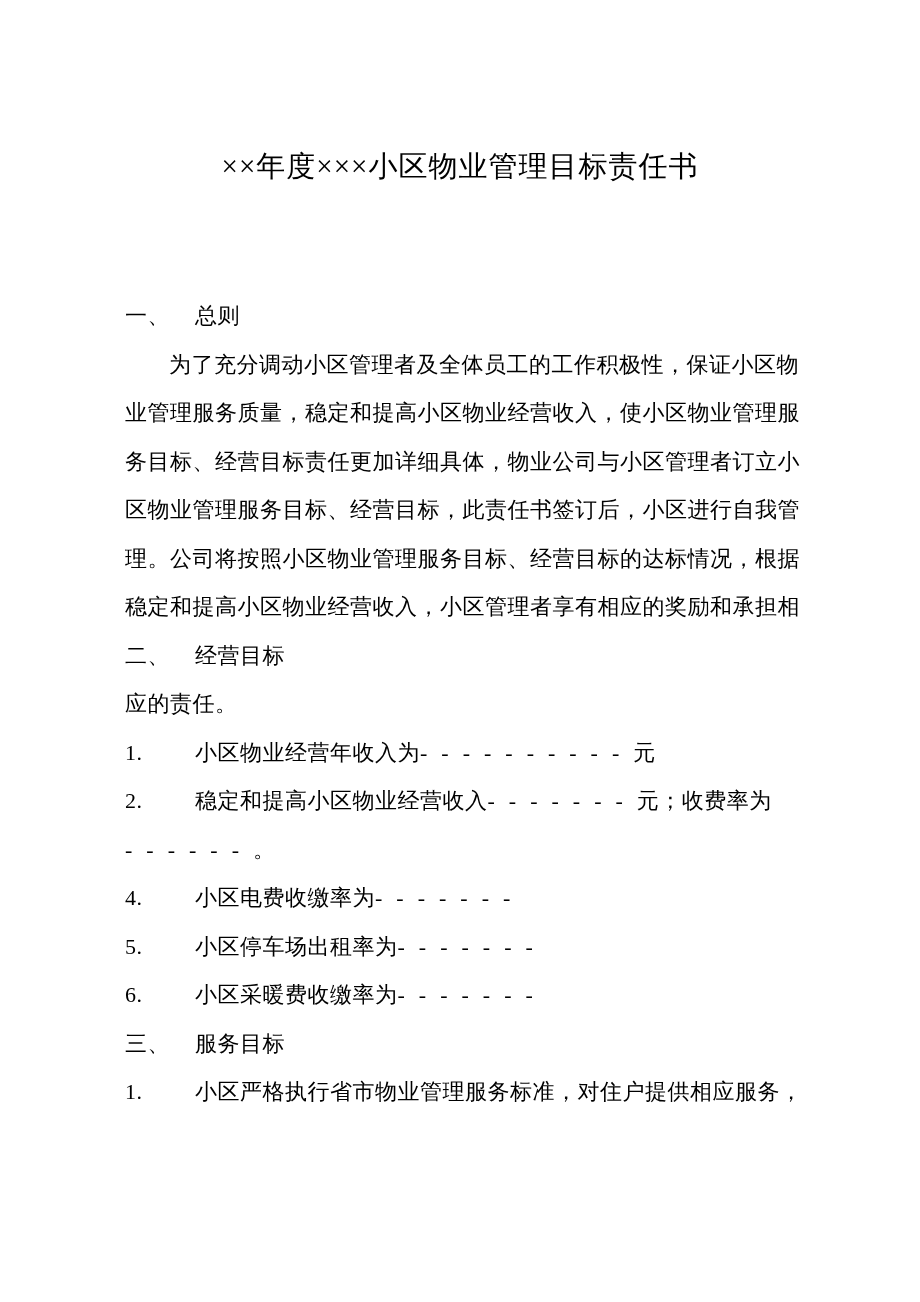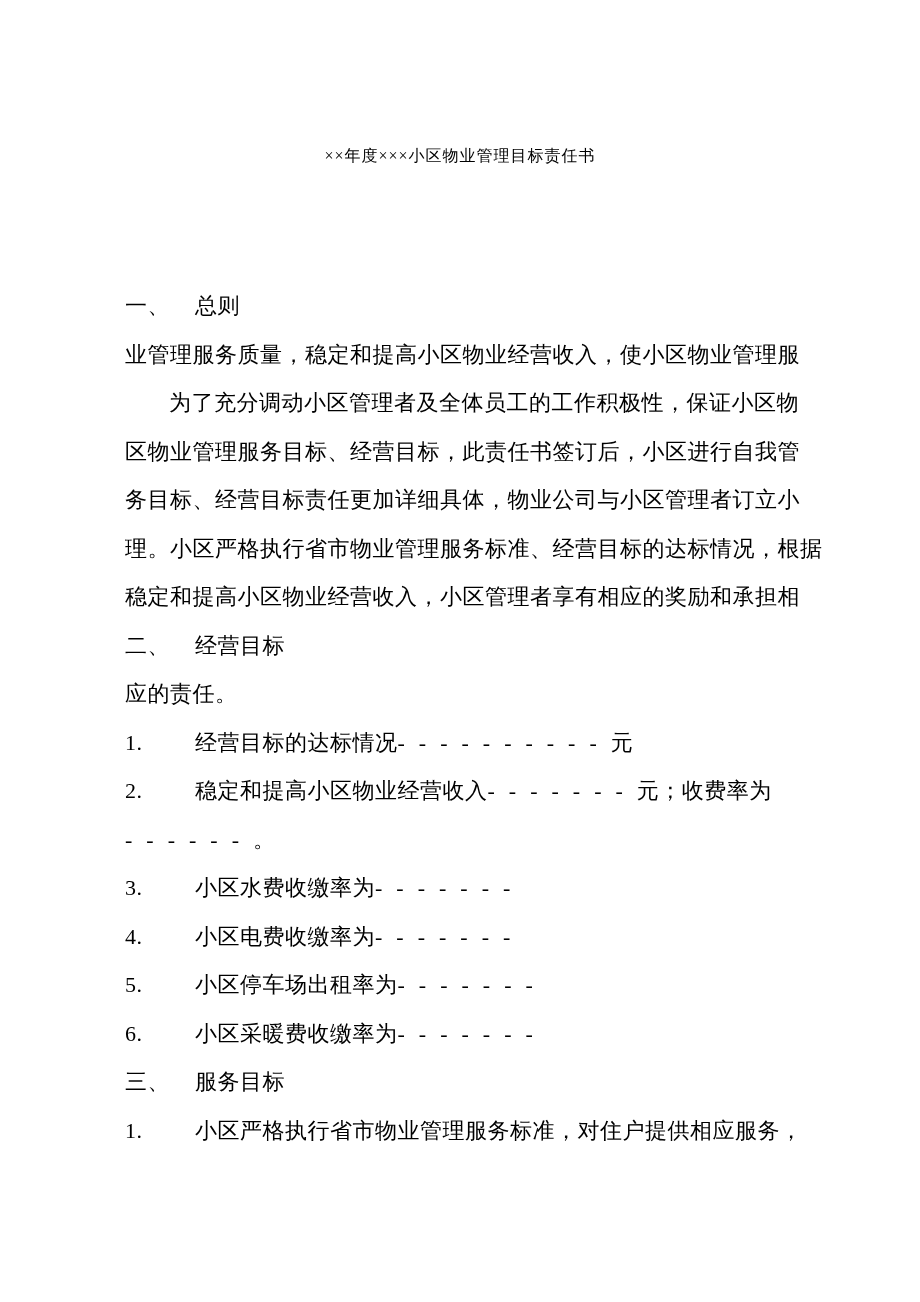--- a/index.html
+++ b/index.html
@@ -9,23 +9,24 @@
     height: 1302px;
     background: #ffffff;
     color: #000000;
     font-family: "Liberation Serif", "DejaVu Serif", serif;
     font-size: 22px;
     overflow: hidden;
   }
   .content { padding: 141px 125px 0 125px; }
   .title {
     text-align: center;
-    font-size: 16px;
+    font-size: 29px;
     line-height: 30px;
     letter-spacing: 1px;
+    margin-top: 10px;
   }
   .body { margin-top: 111px; }
   .line {
     line-height: 48.5px;
     letter-spacing: 0.5px;
     white-space: nowrap;
   }
   .indent { padding-left: 44px; }
   .num { display: inline-block; min-width: 70px; }
   .num:empty { min-width: 0; }
@@ -37,47 +38,44 @@
 <div class="page">
   <div class="content">
 
     <div class="title">××年度×××小区物业管理目标责任书</div>
 
     <div class="body">
 
       <div class="line">
         <span class="num">一、</span><span>总则</span>
       </div>
+      <div class="line indent">为了充分调动小区管理者及全体员工的工作积极性，保证小区物</div>
       <div class="line">业管理服务质量，稳定和提高小区物业经营收入，使小区物业管理服</div>
-      <div class="line indent">为了充分调动小区管理者及全体员工的工作积极性，保证小区物</div>
+      <div class="line">务目标、经营目标责任更加详细具体，物业公司与小区管理者订立小</div>
       <div class="line">区物业管理服务目标、经营目标，此责任书签订后，小区进行自我管</div>
-      <div class="line">务目标、经营目标责任更加详细具体，物业公司与小区管理者订立小</div>
-      <div class="line">理。小区严格执行省市物业管理服务标准、经营目标的达标情况，根据</div>
+      <div class="line">理。公司将按照小区物业管理服务目标、经营目标的达标情况，根据</div>
       <div class="line">稳定和提高小区物业经营收入，小区管理者享有相应的奖励和承担相</div>
       <div class="line">
         <span class="num">二、</span><span>经营目标</span>
       </div>
 
       <div class="line">应的责任。</div>
 
       <div class="line">
-        <span class="num">1.</span><span>经营目标的达标情况</span><span class="blank">----------</span><span>元</span>
+        <span class="num">1.</span><span>小区物业经营年收入为</span><span class="blank">----------</span><span>元</span>
       </div>
 
       <div class="line">
         <span class="num">2.</span><span>稳定和提高小区物业经营收入</span><span class="blank">-------</span><span>元；收费率为</span>
       </div>
 
       <div class="line">
         <span class="num"></span><span></span><span class="blank">------</span><span>。</span>
       </div>
 
-      <div class="line">
-        <span class="num">3.</span><span>小区水费收缴率为</span><span class="blank">-------</span><span></span>
-      </div>
 
       <div class="line">
         <span class="num">4.</span><span>小区电费收缴率为</span><span class="blank">-------</span><span></span>
       </div>
 
       <div class="line">
         <span class="num">5.</span><span>小区停车场出租率为</span><span class="blank">-------</span><span></span>
       </div>
 
       <div class="line">

